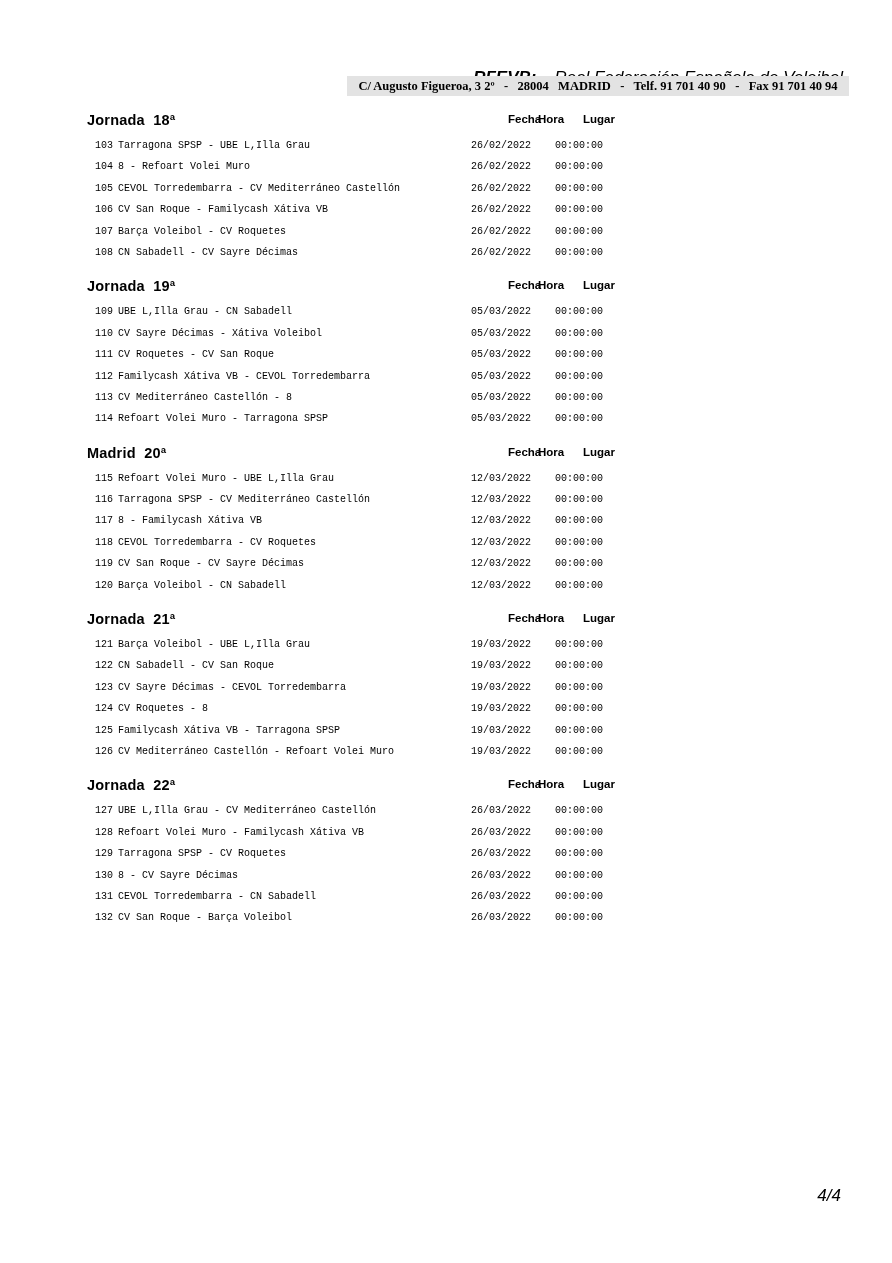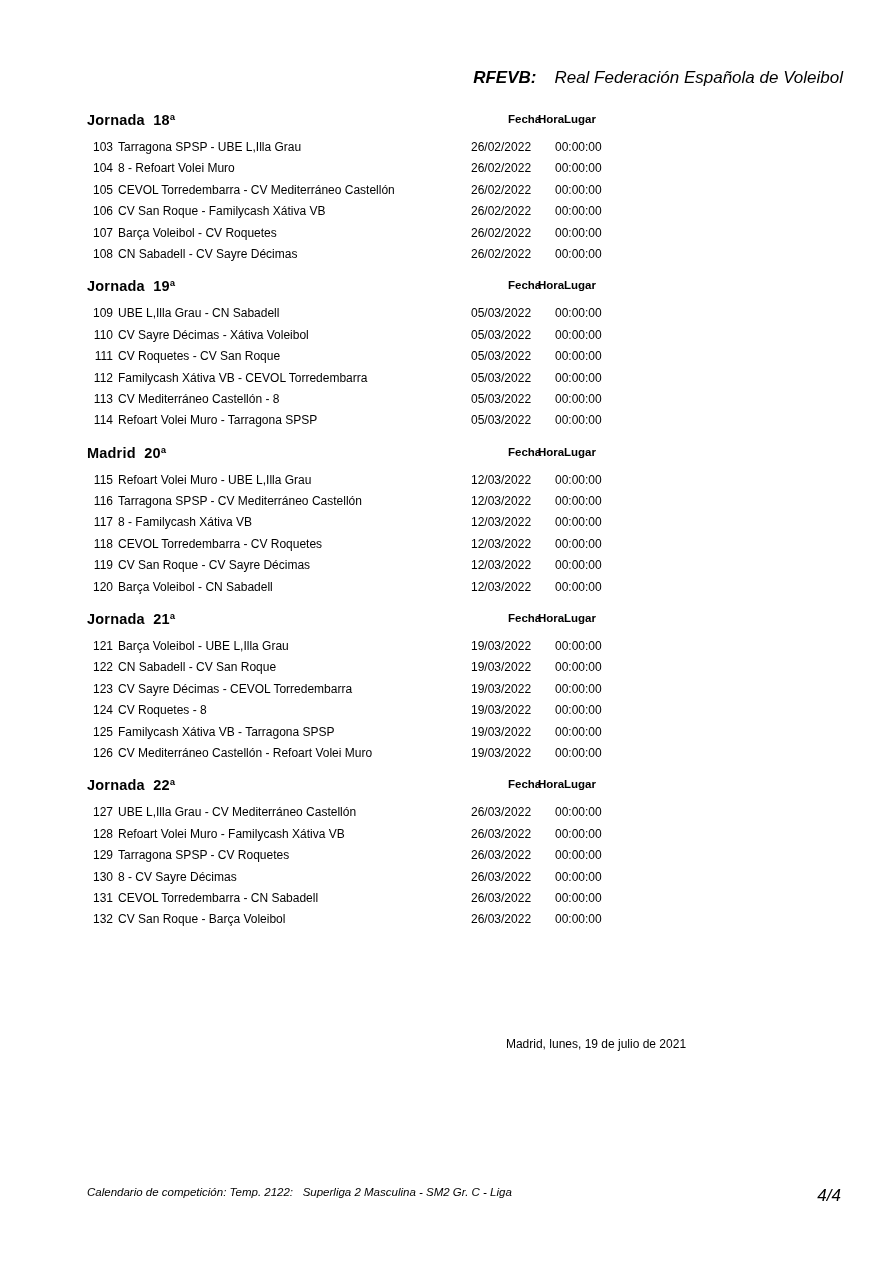--- a/index.html
+++ b/index.html
@@ -52,23 +52,23 @@
   .jornada-title {
     margin: 0;
     font-size: 14.5px;
     font-weight: bold;
     white-space: pre;
     letter-spacing: 0.2px;
   }
   .col { position: absolute; top: 1px; font-weight: bold; font-size: 11.5px; }
   .col-fecha { left: 380px; margin-left: 41px; }
   .col-hora  { left: 451px; }
-  .col-lugar { left: 477px; }
-
-  .match-row { position: relative; height: 21.4px; font-size: 12px; }
+  .col-lugar { left: 496px; }
+
+  .match-row { position: relative; height: 21.4px; font-size: 10px; font-family: Liberation Mono, monospace; }
   .m-num   { position: absolute; left: 2px; width: 24px; text-align: right; }
   .m-teams { position: absolute; left: 31px; white-space: nowrap; }
   .m-fecha { position: absolute; left: 384px; }
   .m-hora  { position: absolute; left: 468px; }
   .m-lugar { position: absolute; left: 505px; }
 
   
   .signature {
     position: absolute;
     left: 380px;
@@ -98,20 +98,21 @@
 </style>
 </head>
 <body>
 
 <div class="page">
 
   <div class="org-header">
     <span class="org-abbr">RFEVB:</span><span class="org-name">Real Federación Española de Voleibol</span>
   </div>
 
+  <div class="address-bar" style="background: rgb(227, 227, 227);">C/ Augusto Figueroa, 3 2º   -   28004   MADRID   -   Telf. 91 701 40 90   -   Fax 91 701 40 94</div>
 
   <div class="content" id="sections-root">
   <section class="jornada">
     <div class="section-head">
       <h2 class="jornada-title">Jornada  18ª</h2>
       <span class="col col-fecha">Fecha</span>
       <span class="col col-hora">Hora</span>
       <span class="col col-lugar">Lugar</span>
     </div>
     <div class="rows">
@@ -392,19 +393,17 @@
     <span class="m-teams">CV San Roque - Barça Voleibol</span>
     <span class="m-fecha">26/03/2022</span>
     <span class="m-hora">00:00:00</span>
     <span class="m-lugar"></span>
   </div>
 </div>
   </section>
 </div>
 
   <div class="signature">
-    <div class="sig-sub">Madrid, lunes, 19 de julio de 2021</div>
-  </div>
-
-  <div class="footer-left">Calendario de competición: Temp. 2122:   Superliga 2 Masculina - SM2 Gr. C - Liga</div>
+  </div>
+
   <div class="footer-page">4/4</div>
 
 </div>
 
 </body></html>

